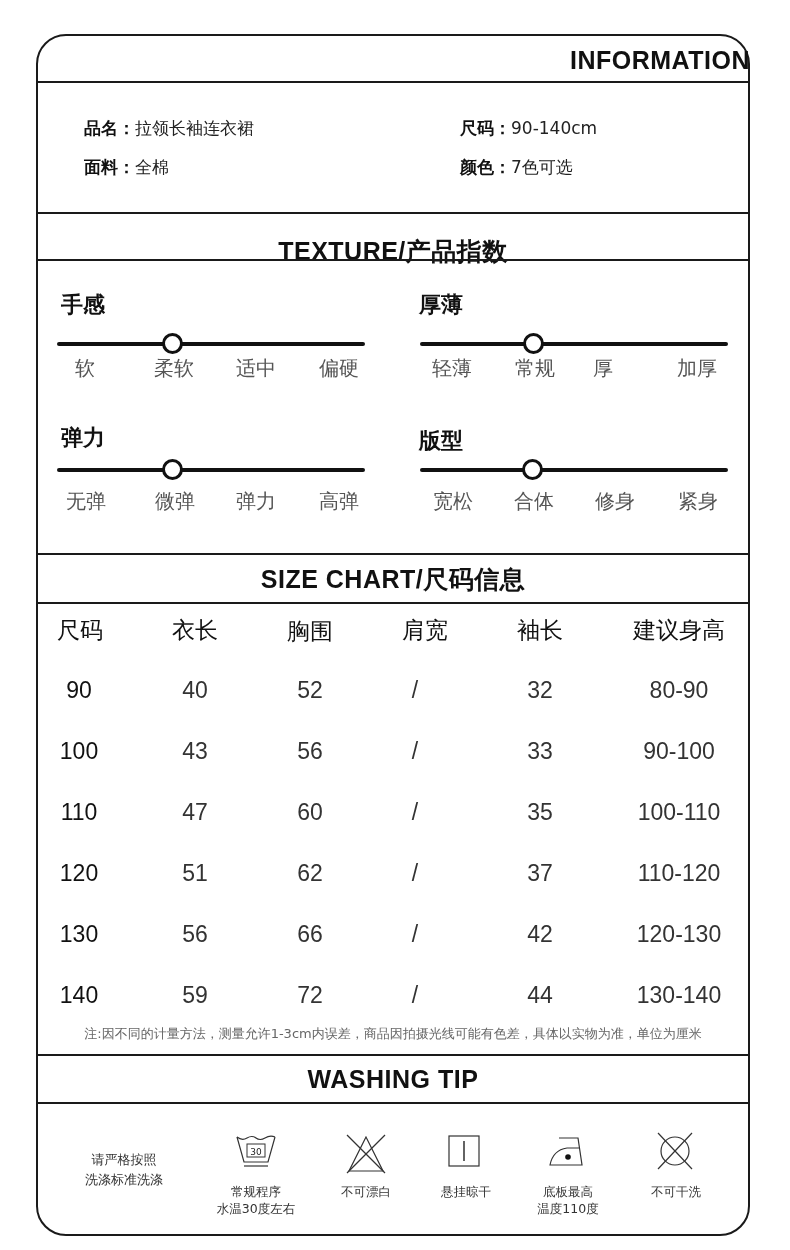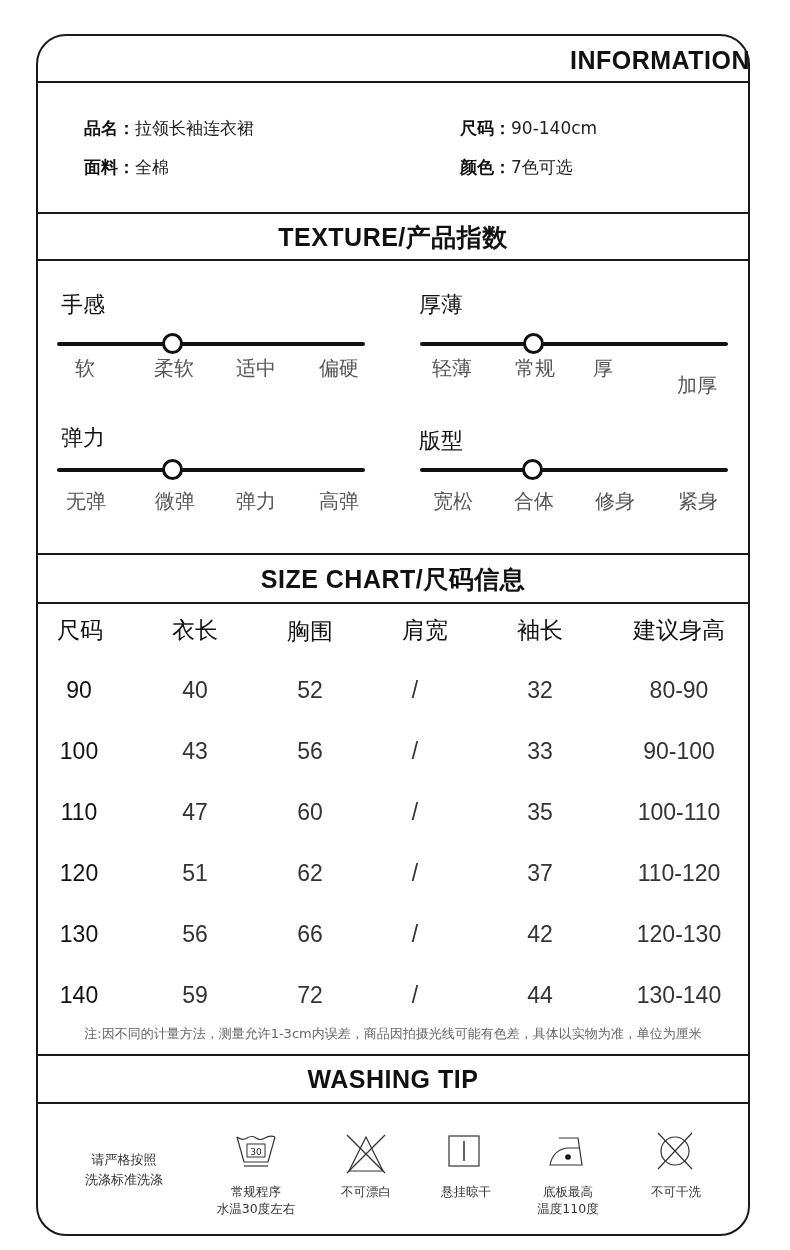--- a/index.html
+++ b/index.html
@@ -16,21 +16,21 @@
     position: absolute; left: 36px; width: 714px; text-align: center;
     font-family: "Liberation Sans", "DejaVu Sans", sans-serif;
     font-weight: bold; font-size: 25px; letter-spacing: 0.5px; color: #111;
     line-height: 30px;
   }
 
   .info-row { position: absolute; font-size: 17px; line-height: 22px; color: #222; white-space: nowrap; }
   .info-row .k { font-weight: bold; color: #111; }
   .info-row .v { font-weight: normal; }
 
-  .tx-title { position: absolute; font-size: 22px; font-weight: normal; line-height: 26px; color: #111; }
+  .tx-title { position: absolute; font-size: 22px; font-weight: bold; line-height: 26px; color: #111; }
   .track { position: absolute; height: 4px; background: #111; border-radius: 2px; }
   .knob {
     position: absolute; width: 21px; height: 21px; border: 3px solid #111;
     border-radius: 50%; background: #fff;
   }
   .tick-label {
     position: absolute; font-size: 20px; color: #555; line-height: 24px;
     transform: translateX(-50%); white-space: nowrap;
   }
 
@@ -69,38 +69,38 @@
 </div>
 <div class="info-row" style="left:460px; top:117px;">
   <span class="k">尺码：</span><span class="v">90-140cm</span>
 </div>
 <div class="info-row" style="left:460px; top:156px;">
   <span class="k">颜色：</span><span class="v">7色可选</span>
 </div>
 
 <div class="divider" style="top:212px;"></div>
 
-<div class="sec-title" style="top:222px;">TEXTURE/产品指数</div>
+<div class="sec-title" style="top:236px;">TEXTURE/产品指数</div>
 <div class="divider" style="top:259px;"></div>
 
 <div class="tx-title" style="left:61px; top:292px;">手感</div>
 <div class="track" style="left:57px; top:342px; width:308px;"></div>
 <div class="knob" style="left:162px; top:333px;"></div>
 <div class="tick-label" style="left:85px; top:356px;">软</div>
 <div class="tick-label" style="left:174px; top:356px;">柔软</div>
 <div class="tick-label" style="left:256px; top:356px;">适中</div>
 <div class="tick-label" style="left:339px; top:356px;">偏硬</div>
 
 <div class="tx-title" style="left:419px; top:292px;">厚薄</div>
 <div class="track" style="left:420px; top:342px; width:308px;"></div>
 <div class="knob" style="left:523px; top:333px;"></div>
 <div class="tick-label" style="left:452px; top:356px;">轻薄</div>
 <div class="tick-label" style="left:535px; top:356px;">常规</div>
 <div class="tick-label" style="left:603px; top:356px;">厚</div>
-<div class="tick-label" style="left:697px; top:356px;margin-top:17px;">加厚</div>
+<div class="tick-label" style="left:697px; top:356px;">加厚</div>
 
 <div class="tx-title" style="left:61px; top:425px;">弹力</div>
 <div class="track" style="left:57px; top:468px; width:308px;"></div>
 <div class="knob" style="left:162px; top:459px;"></div>
 <div class="tick-label" style="left:86px; top:489px;">无弹</div>
 <div class="tick-label" style="left:175px; top:489px;">微弹</div>
 <div class="tick-label" style="left:256px; top:489px;">弹力</div>
 <div class="tick-label" style="left:339px; top:489px;">高弹</div>
 
 <div class="tx-title" style="left:419px; top:428px;">版型</div>

